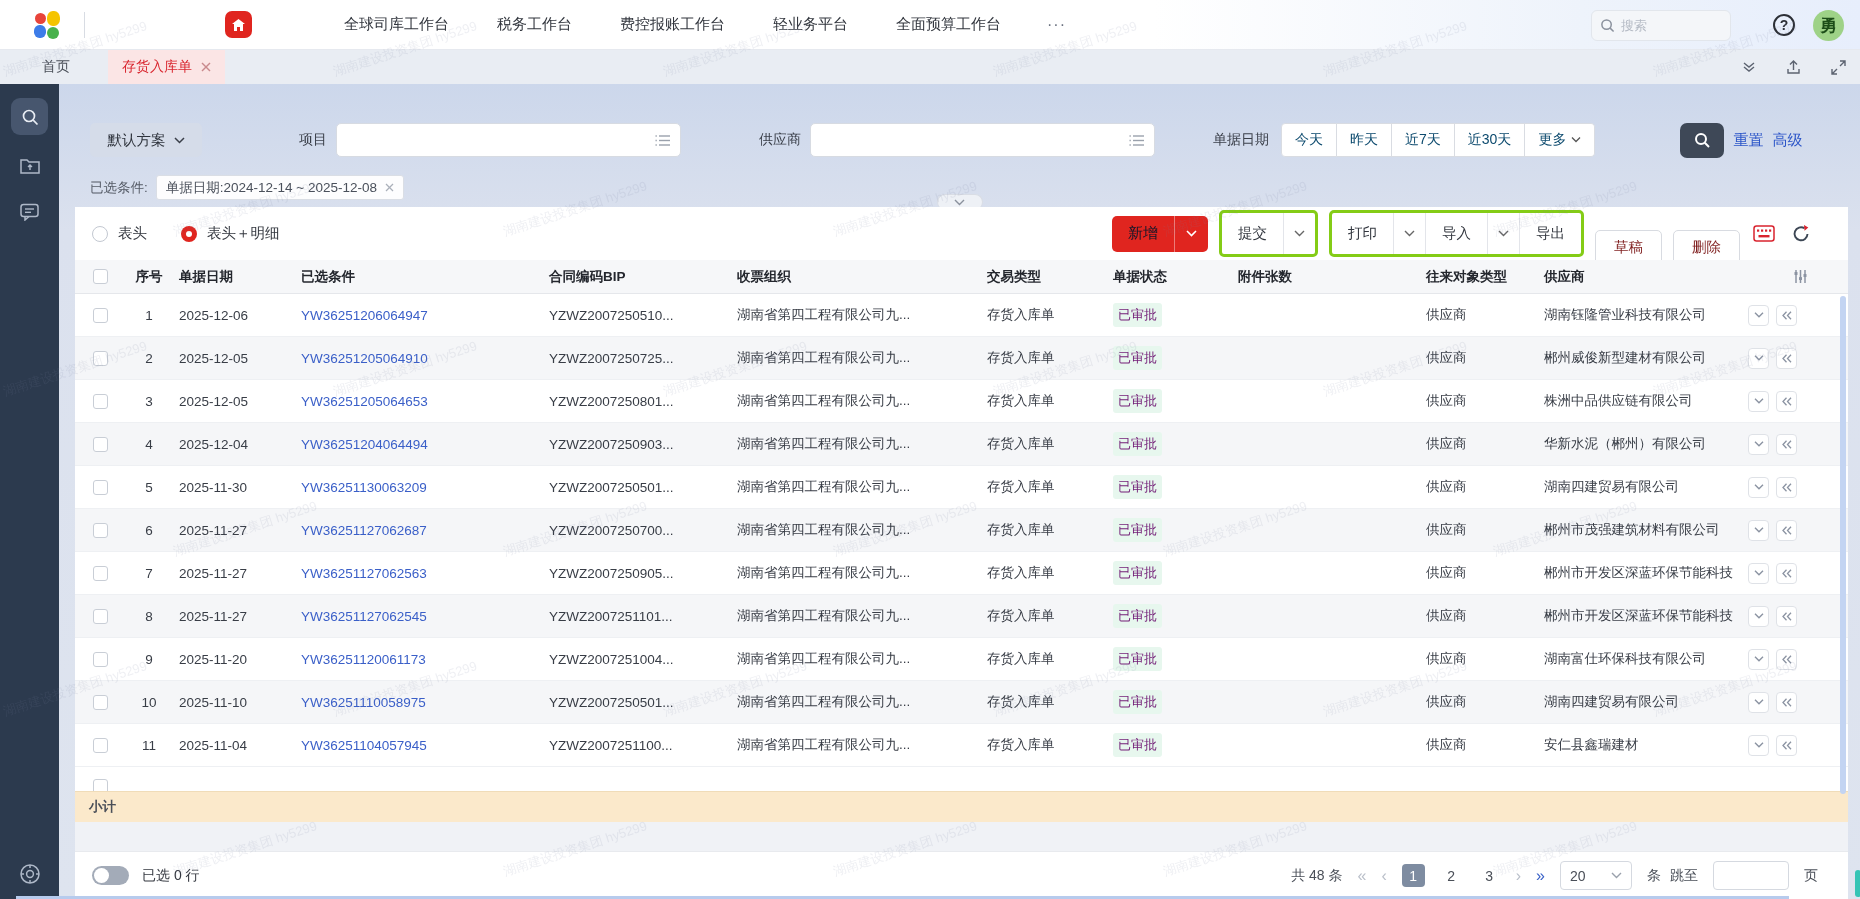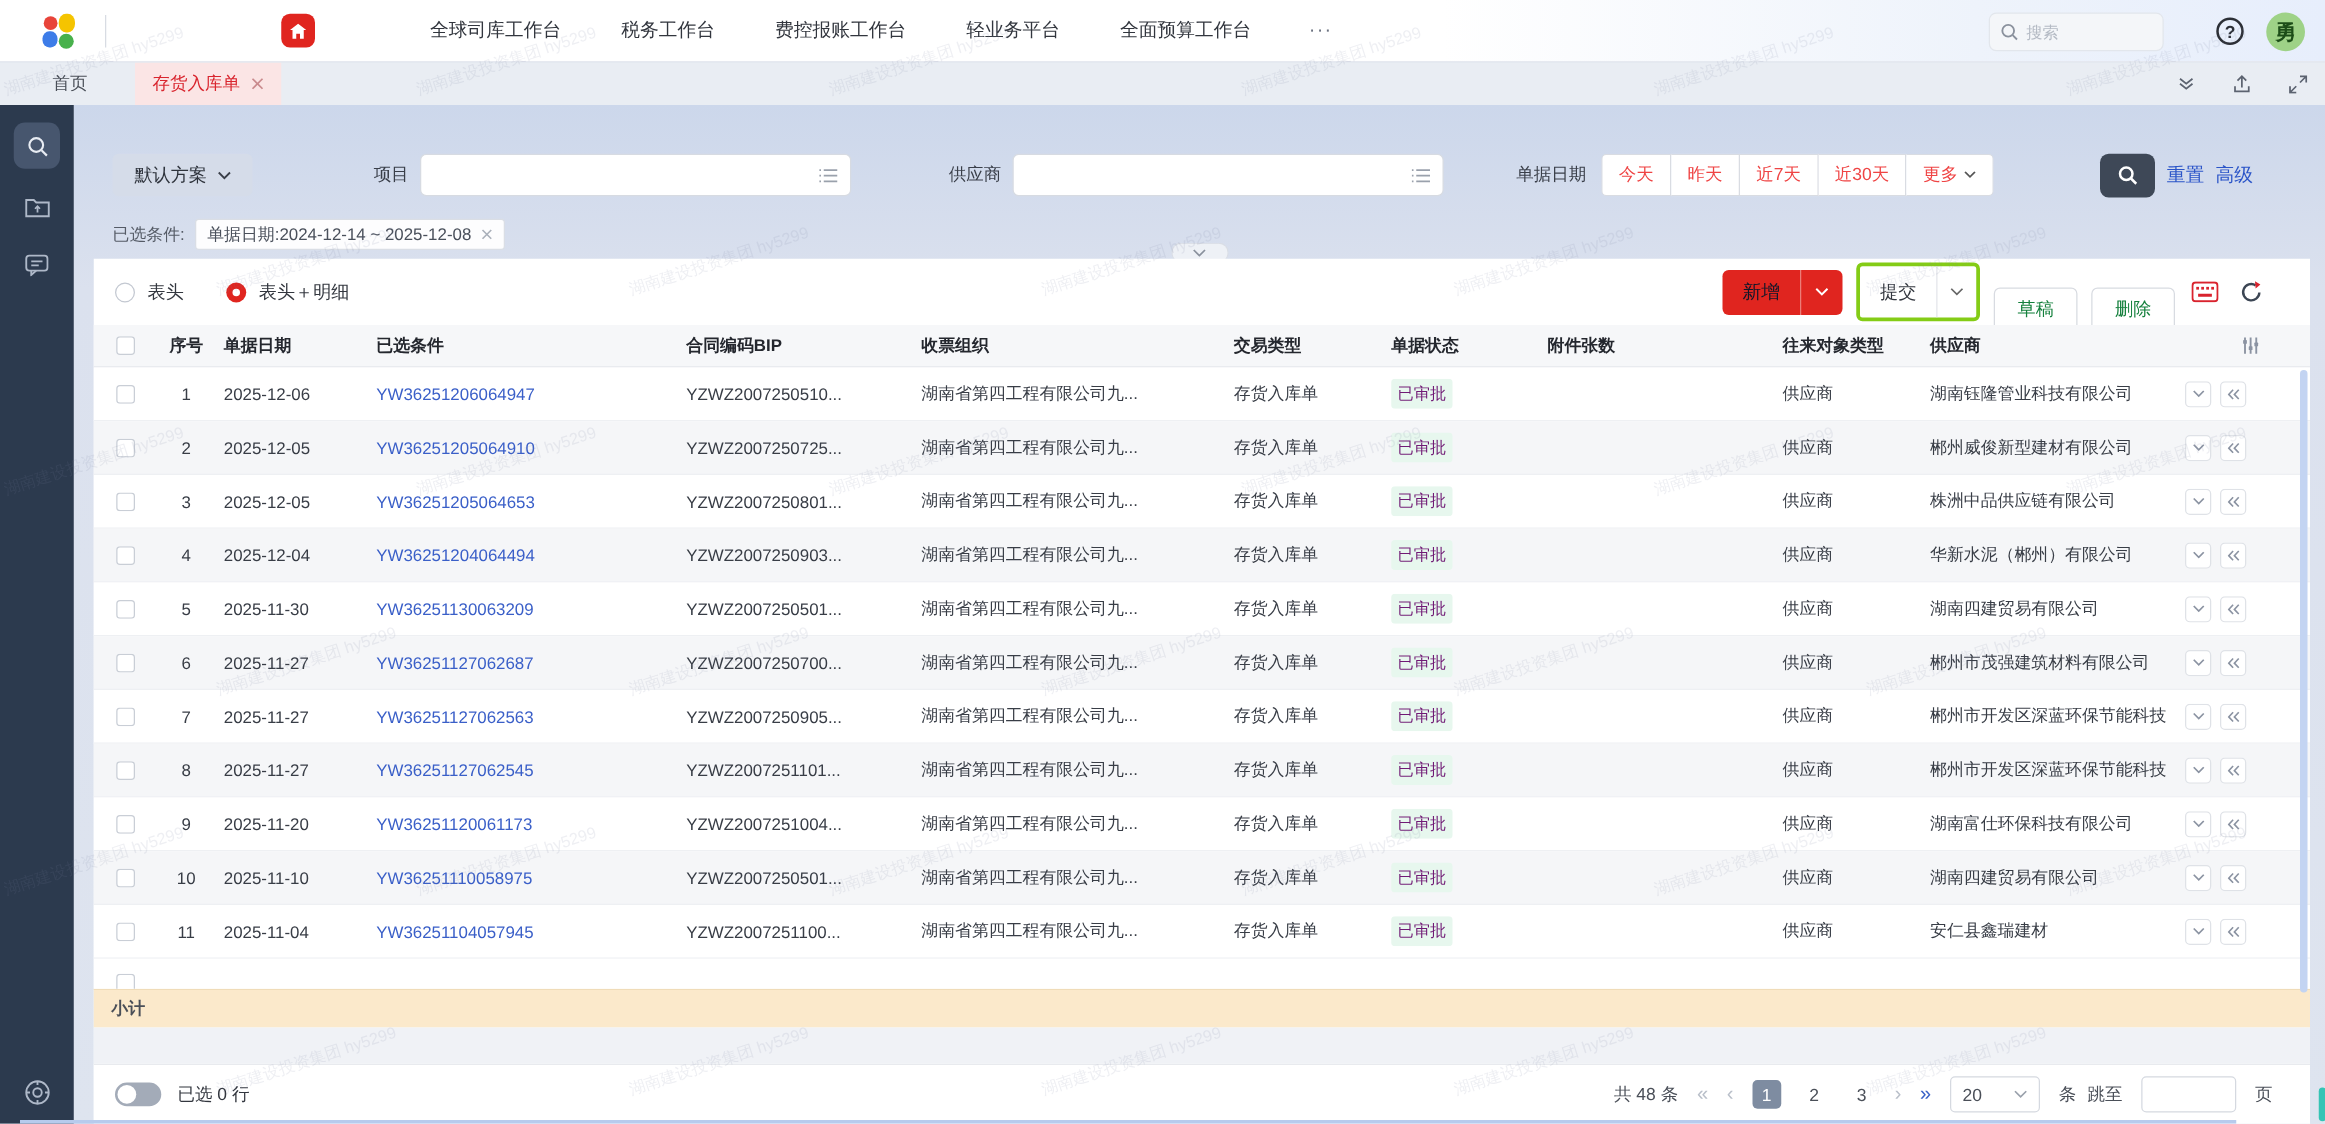--- a/index.html
+++ b/index.html
@@ -58,21 +58,21 @@
 
   
   .f-row { position:absolute; left:31px; top:39px; height:34px; display:flex; align-items:center; }
   .scheme-pill { width:112px; height:34px; background:#d5dce9; border-radius:5px; display:flex;
     align-items:center; justify-content:center; gap:8px; font-size:14.5px; color:#2e333c; cursor:pointer; }
   .f-label { font-size:14px; color:#3a3f49; white-space:nowrap; }
   .f-input { width:345px; height:34px; background:#fff; border:1px solid #d7dbe2; border-radius:5px;
     display:flex; align-items:center; justify-content:flex-end; padding:0 10px; }
   .quick-group { display:flex; height:34px; margin-left:12px; border-radius:4px; overflow:hidden; }
   .q-btn { height:34px; background:#fff; border:1px solid #d9dce2; border-left:none; padding:0 13px;
-    display:flex; align-items:center; font-size:14px; color:#ef4444; cursor:pointer; gap:5px; }
+    display:flex; align-items:center; font-size:14px; color:#0c4a6e; cursor:pointer; gap:5px; }
   .q-btn:first-child { border-left:1px solid #d9dce2; border-radius:4px 0 0 4px; }
   .q-btn:last-child { border-radius:0 4px 4px 0; }
   .search-btn { margin-left:85px; width:44px; height:35px; background:#3e4857; border-radius:7px;
     display:flex; align-items:center; justify-content:center; cursor:pointer; }
   .f-link { font-size:15px; color:#2b55c8; margin-left:9px; cursor:pointer; white-space:nowrap; }
   .sel-row { position:absolute; left:31px; top:91px; display:flex; align-items:center; }
   .sel-label { font-size:13.5px; color:#555b66; }
   .sel-tag { margin-left:8px; height:25px; background:#fdfdfe; border:1px solid #dadee5; border-radius:3px;
     display:flex; align-items:center; padding:0 9px; gap:8px; font-size:13.5px; color:#4a505b; }
   .collapse-pill { position:absolute; left:50%; top:110px; transform:translateX(-50%);
@@ -84,21 +84,21 @@
     display:flex; flex-direction:column; }
   .toolbar { height:53px; display:flex; align-items:center; padding:0 34px 0 17px; flex:none; }
   .radio-item { display:flex; align-items:center; gap:10px; margin-right:34px; cursor:pointer; }
   .radio-circle { width:16px; height:16px; border-radius:50%; border:1.5px solid #c3c8d1; background:#fff; }
   .radio-circle.checked { border:none; background:#e0251f; position:relative; }
   .radio-circle.checked::after { content:""; position:absolute; left:5px; top:5px; width:6px; height:6px;
     border-radius:50%; background:#fff; }
   .radio-label { font-size:14.5px; color:#33373f; }
   .tb-right { margin-left:auto; display:flex; align-items:center; gap:11px; }
   .btn { height:35px; background:#fff; border:1px solid #d8dbe1; border-radius:5px; font-size:14.5px;
-    color:#15803d; display:flex; align-items:center; padding:0 18px; cursor:pointer;margin-top:28px; }
+    color:#7f1d1d; display:flex; align-items:center; padding:0 18px; cursor:pointer;margin-top:28px; }
   .btn-group { display:flex; height:47px; border:3px solid #84cc16; border-radius:5px; overflow:hidden;text-align:right; }
   .btn-group .seg { display:flex; align-items:center; padding:0 16px; font-size:14.5px; color:#33373f;
     border-left:1px solid #e3e5ea; cursor:pointer; }
   .btn-group .seg:first-child { border-left:none; }
   .btn-group .seg.caret { padding:0 10px; }
   .btn-red { display:flex; height:36px; background:#e0251f; border-radius:5px; overflow:hidden; }
   .btn-red .seg { color:#0f172a; font-size:15px; display:flex; align-items:center; padding:0 16px; cursor:pointer; }
   .btn-red .seg.caret { border-left:1px solid rgba(255,255,255,.4); padding:0 11px; }
   .tool-ic { width:26px; height:26px; display:flex; align-items:center; justify-content:center; cursor:pointer; }
 
@@ -354,20 +354,35 @@
                 </svg>
               </span>
           </div>
           <div class="btn-group">
             <span class="seg">提交</span>
             <span class="seg caret">
                 <svg width="11" height="7" viewBox="0 0 11 7">
                   <path d="M1 1 L5.5 5.5 L10 1" fill="none" stroke="#666" stroke-width="1.4"></path>
                 </svg>
               </span>
+          </div>
+          <div class="btn-group">
+            <span class="seg">打印</span>
+            <span class="seg caret">
+                <svg width="11" height="7" viewBox="0 0 11 7">
+                  <path d="M1 1 L5.5 5.5 L10 1" fill="none" stroke="#666" stroke-width="1.4"></path>
+                </svg>
+              </span>
+            <span class="seg">导入</span>
+            <span class="seg caret">
+                <svg width="11" height="7" viewBox="0 0 11 7">
+                  <path d="M1 1 L5.5 5.5 L10 1" fill="none" stroke="#666" stroke-width="1.4"></path>
+                </svg>
+              </span>
+            <span class="seg">导出</span>
           </div>
           <div class="btn">草稿</div>
           <div class="btn">删除</div>
           <div class="tool-ic">
             <svg width="22" height="17" viewBox="0 0 22 17">
                 <rect x="1" y="1" width="20" height="15" rx="2.5" fill="none" stroke="#d9232e" stroke-width="1.5"></rect>
                 <g fill="#d9232e">
                   <rect x="4" y="4.5" width="2.2" height="2.2"></rect>
                   <rect x="8" y="4.5" width="2.2" height="2.2"></rect>
                   <rect x="12" y="4.5" width="2.2" height="2.2"></rect>

